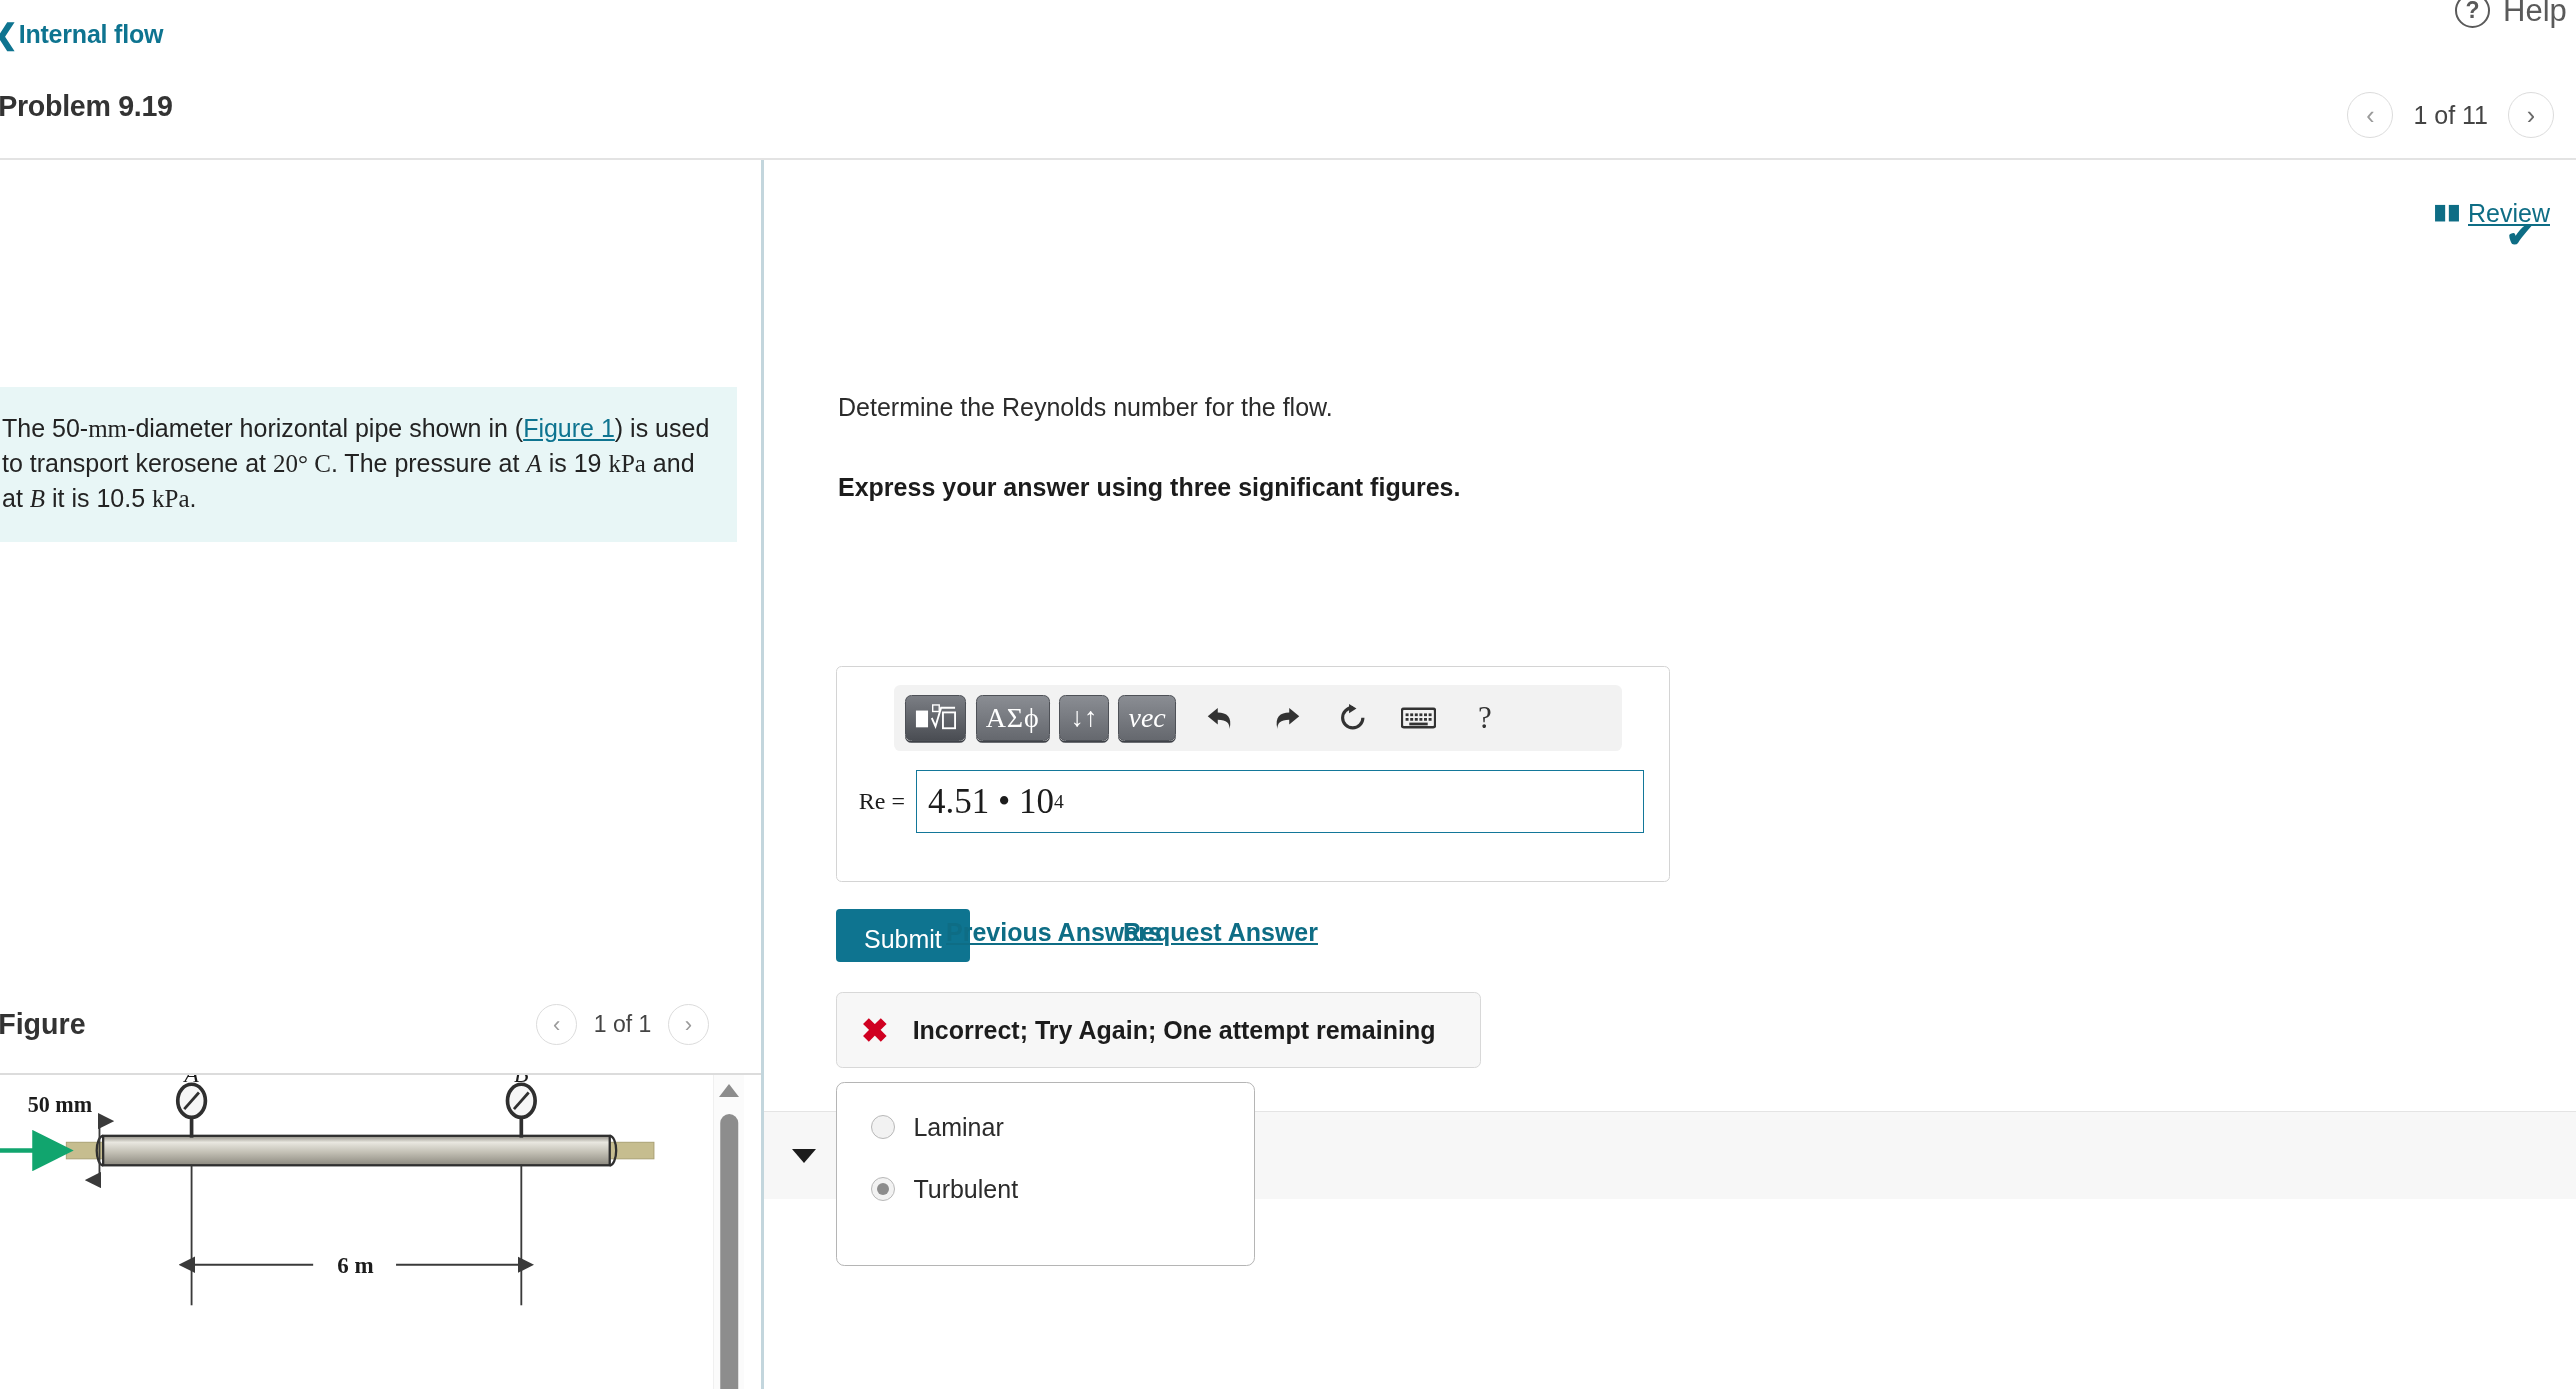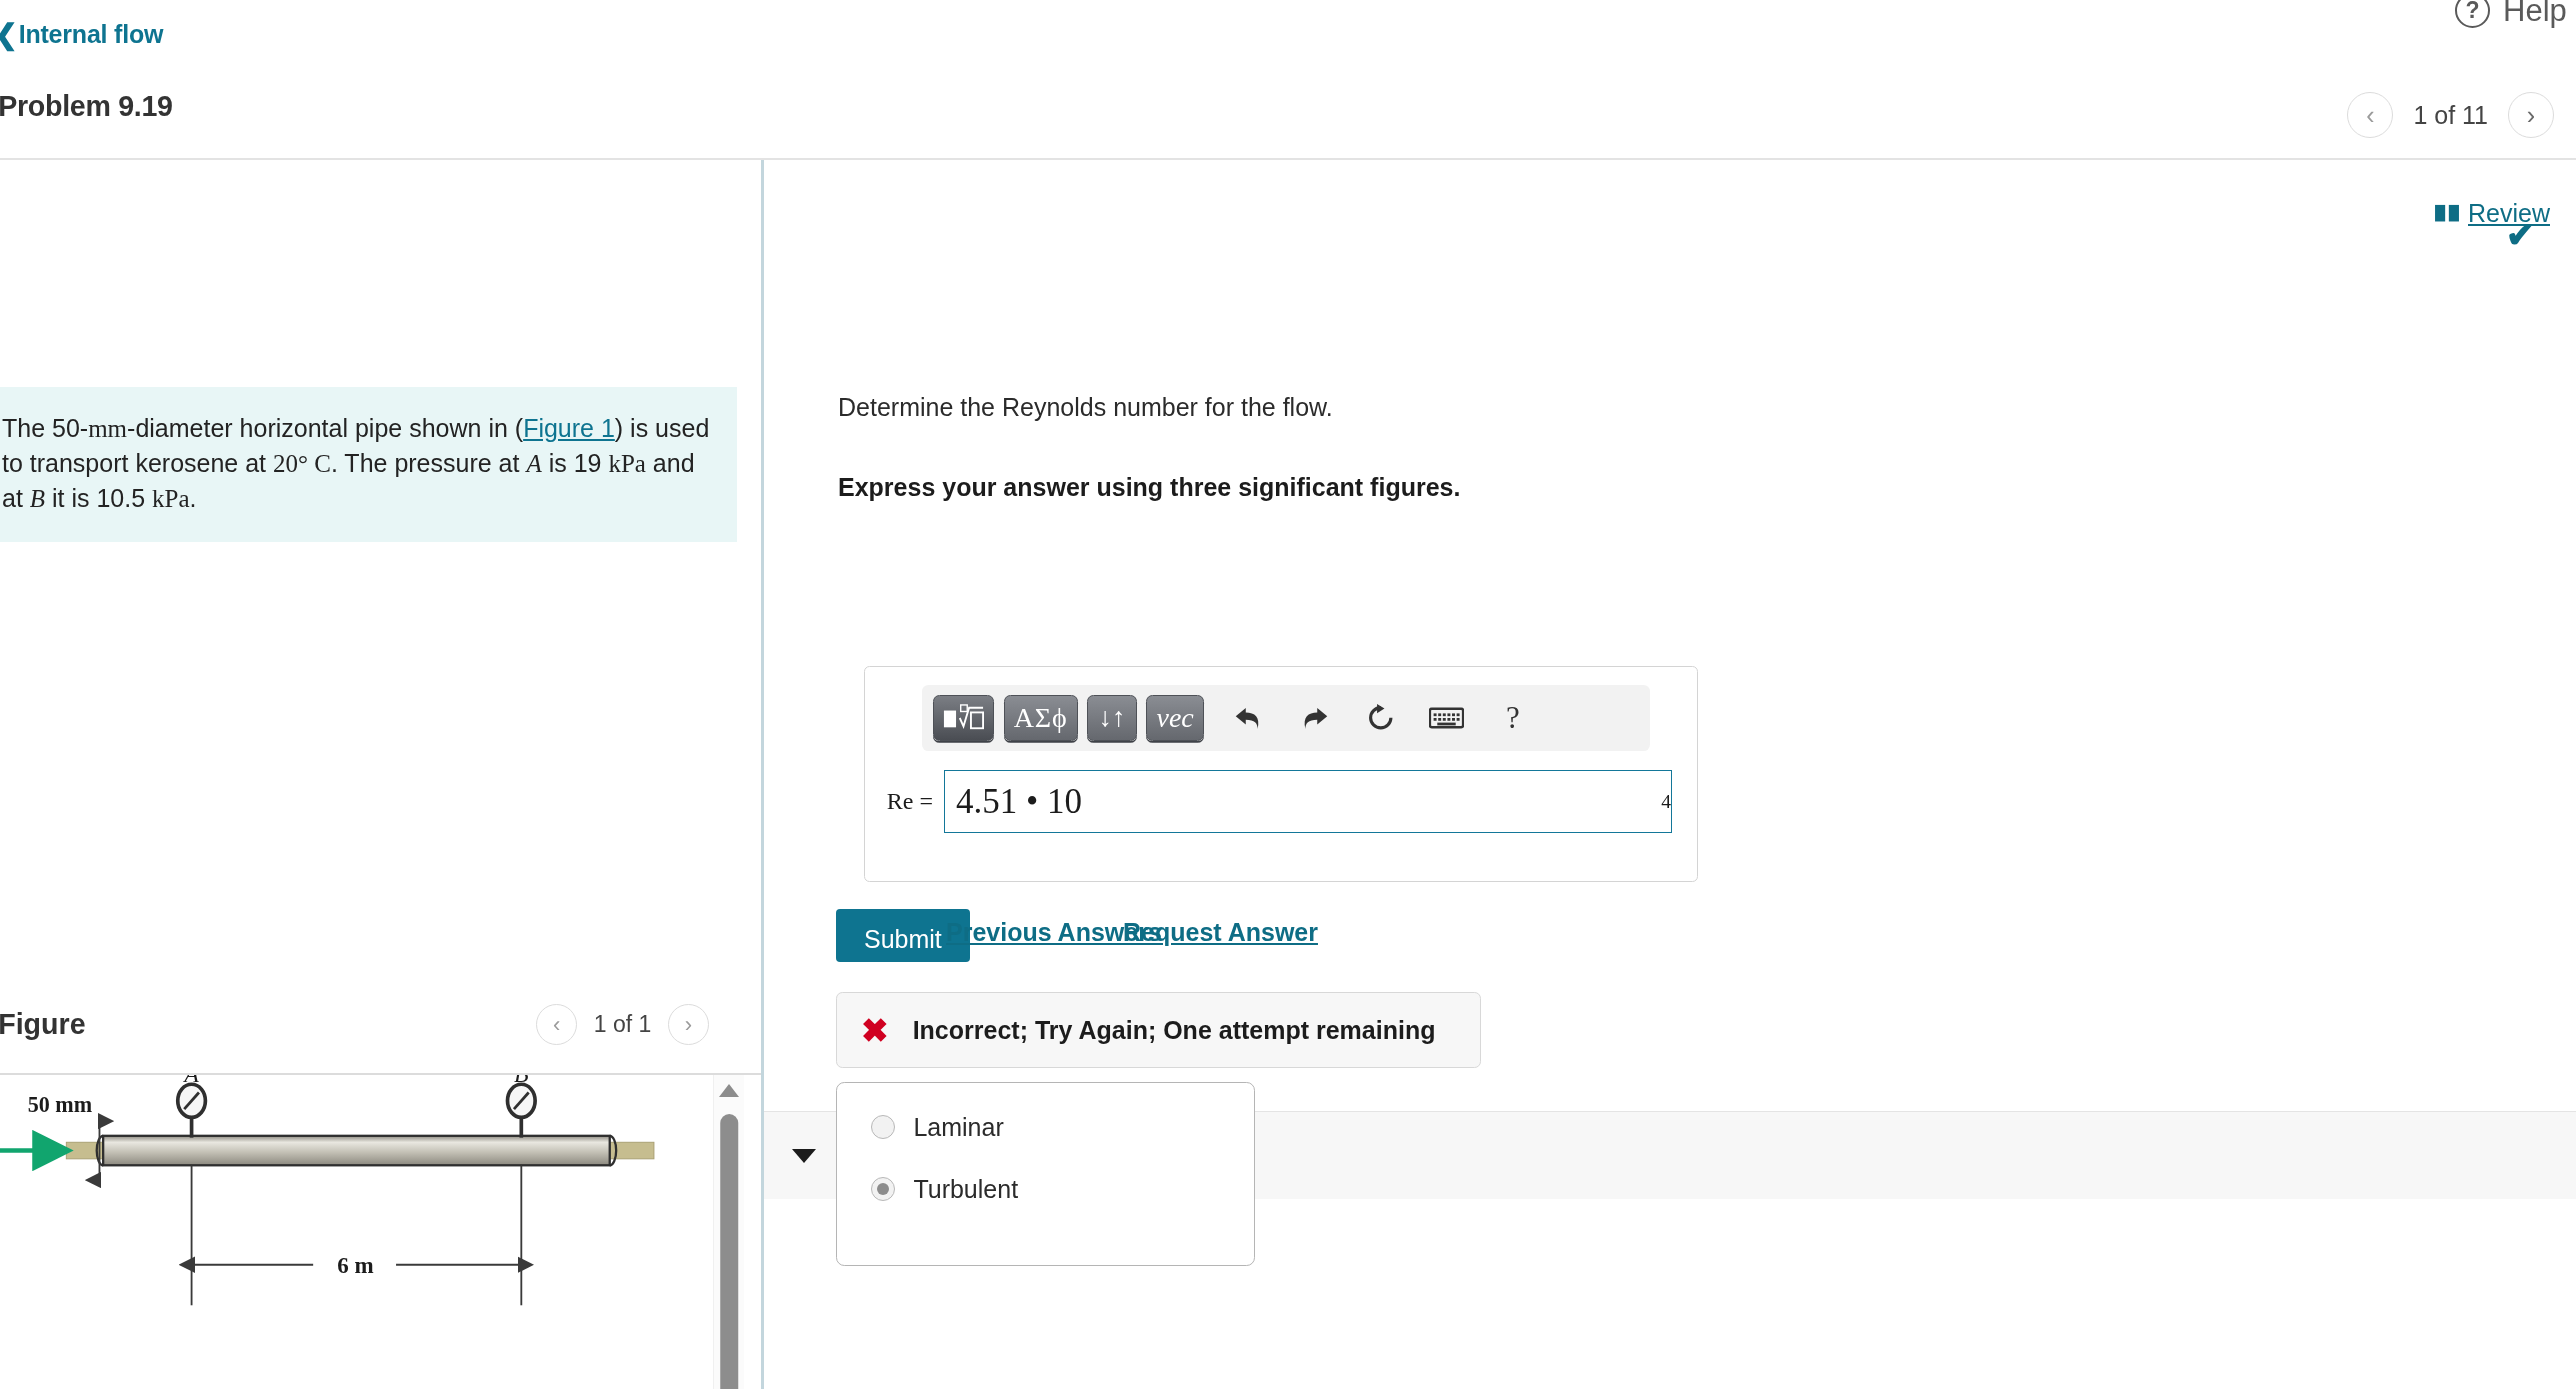--- a/index.html
+++ b/index.html
@@ -155,21 +155,21 @@
 
   .qtext {
     position: absolute; left: 74px; font-size: 25px; color: #2b2b2b;
   }
   .qtext.bold { font-weight: bold; color: #1c1c1c; }
 
   
   .answer-card {
     position: absolute; left: 72px; top: 506px;
     width: 834px; height: 216px;
-    background: #fff; border: 0.9px solid #d4d4d4; border-radius: 5.5px; margin-left: 28px;
+    background: #fff; border: 0.9px solid #d4d4d4; border-radius: 5.5px;
   }
   .mathbar {
     position: absolute; left: 57px; top: 17.5px;
     width: 728px; height: 66px;
     background: #f2f2f2; border-radius: 6.4px;
     display: flex; align-items: center; gap: 9.2px; padding-left: 11px;
   }
   .mbtn {
     height: 46px; min-width: 50px; padding: 0 9.2px;
     border-radius: 6.4px;
@@ -201,21 +201,20 @@
   .re-label {
     font-family: "Liberation Serif", serif; font-size: 24px; color: #1c1c1c;
     width: 57px; text-align: right; margin-right: 11px;
   }
   .answer-input {
     width: 728px; height: 63px;
     border: 1.8px solid #137799; background: #fff;
     display: flex; align-items: center; padding-left: 11px;
     font-family: "Liberation Serif", serif; font-size: 35px; color: #1c1c1c;
     cursor: text;
-    justify-content: space-between;
   }
   .answer-input sup { font-size: 0.56em; vertical-align: super; }
 
   .btn-submit {
     position: absolute; height: 53px; padding: 16px 28px;
     background: #0e7490; color: #fff; border: none; border-radius: 4px;
     font-size: 25px; font-family: "Liberation Sans", sans-serif;
     cursor: pointer;
   }
   .link-a {

